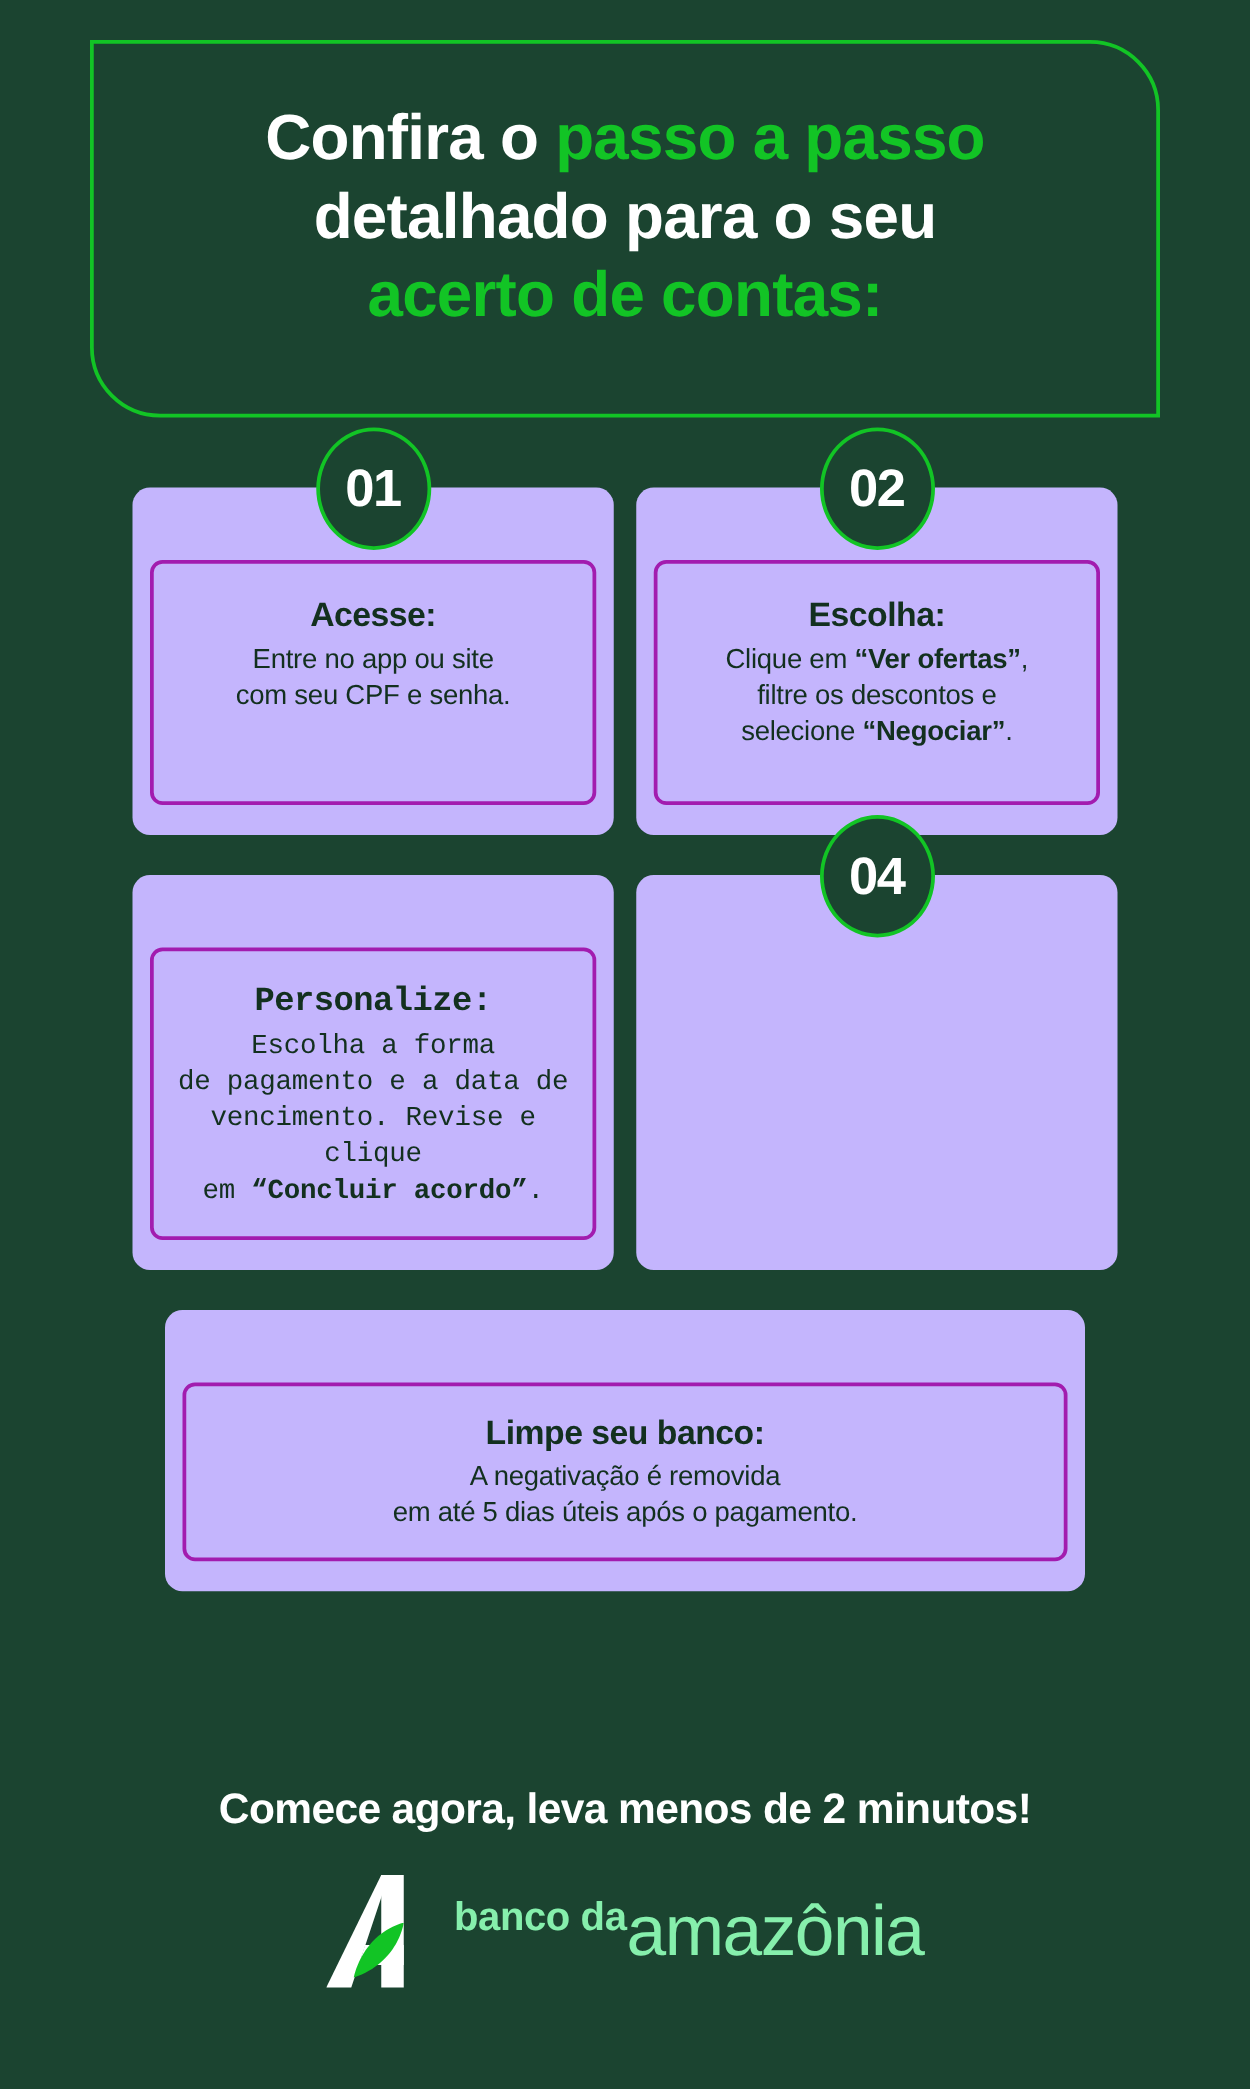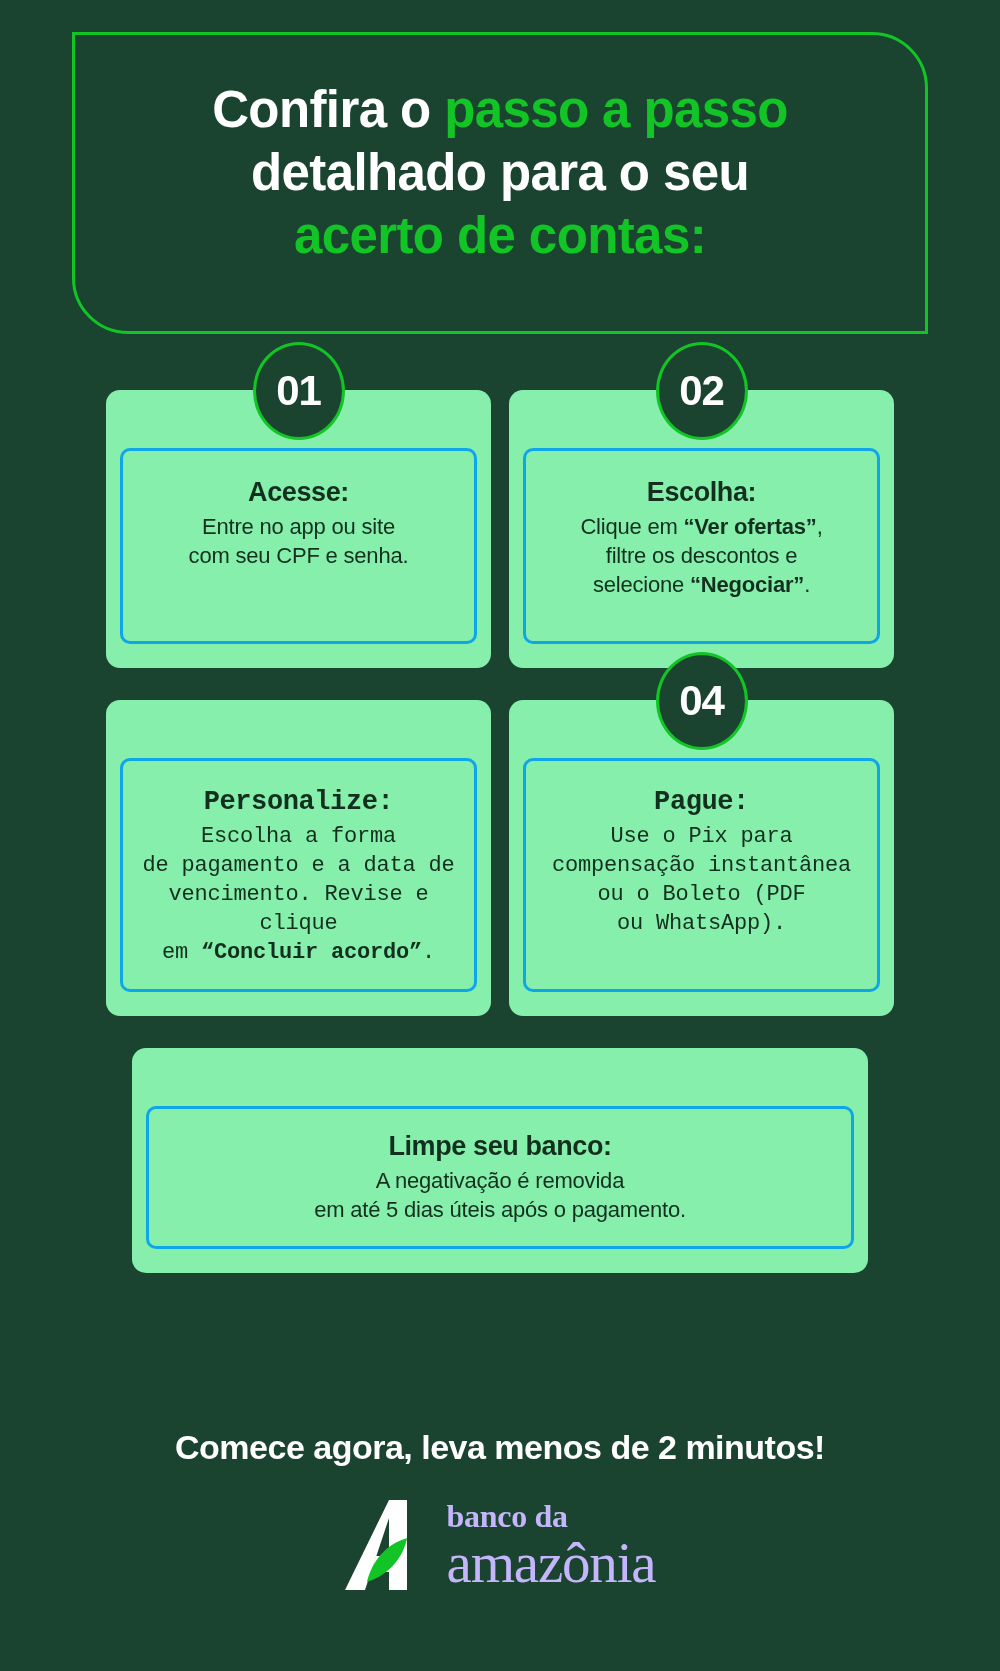--- a/index.html
+++ b/index.html
@@ -56,32 +56,32 @@
   .row {
     display: flex;
     justify-content: center;
     gap: 18px;
   }
   .row.row2 { margin-top: 32px; }
 
   .card {
     position: relative;
     width: 385px;
-    background: #86efac;
+    background: #c4b5fd;
     border-radius: 14px;
     box-sizing: border-box;
     padding: 58px 14px 24px 14px;
     display: flex;
     justify-content: flex-start;
   }
   .card.wide { width: 736px; }
 
   .card-inner {
     width: 100%;
-    border: 3px solid #0ea5e9;
+    border: 3px solid #a21caf;
     border-radius: 10px;
     box-sizing: border-box;
     padding: 26px 16px 22px 16px;
     text-align: center;
     color: #13301f;
   }
   .card.tall .card-inner { min-height: 196px; }
   .card.tall2 .card-inner { min-height: 212px; font-family: Liberation Mono, monospace; }
   .card.wide .card-inner { padding: 22px 16px 22px 16px; min-height: 118px; }
 
@@ -143,25 +143,24 @@
     justify-content: center;
     gap: 16px;
   }
   .logo-mark {
     width: 86px;
     height: 94px;
     flex: none;
   }
   .logo-text {
     display: flex;
-    flex-direction: column;
-    justify-content: center;
-    color: #c4b5fd;
+    flex-direction: row;
+    justify-content: center;
+    color: #86efac;
     line-height: 1;
-    font-family: Liberation Serif, serif;
   }
   .logo-line1 {
     font-size: 32px;
     font-weight: bold;
     letter-spacing: -0.3px;
     margin-bottom: 2px;
   }
   .logo-line2 {
     font-size: 57px;
     font-weight: normal;
@@ -211,24 +210,20 @@
       <div class="card tall2">
         <div class="card-inner">
           <div class="card-title">Personalize:</div>
           <div class="card-body">Escolha a forma<br>de pagamento e a data de<br>vencimento. Revise e clique<br>em <b>“Concluir acordo”</b>.</div>
         </div>
       </div>
 
       <div class="card tall2">
         <div class="badge">
           <span>04</span>
-        </div>
-        <div class="card-inner">
-          <div class="card-title">Pague:</div>
-          <div class="card-body">Use o Pix para<br>compensação instantânea<br>ou o Boleto (PDF<br>ou WhatsApp).</div>
         </div>
       </div>
 
     </div>
 
     <div class="row row2">
 
       <div class="card wide">
         <div class="card-inner">
           <div class="card-title">Limpe seu banco:</div>

